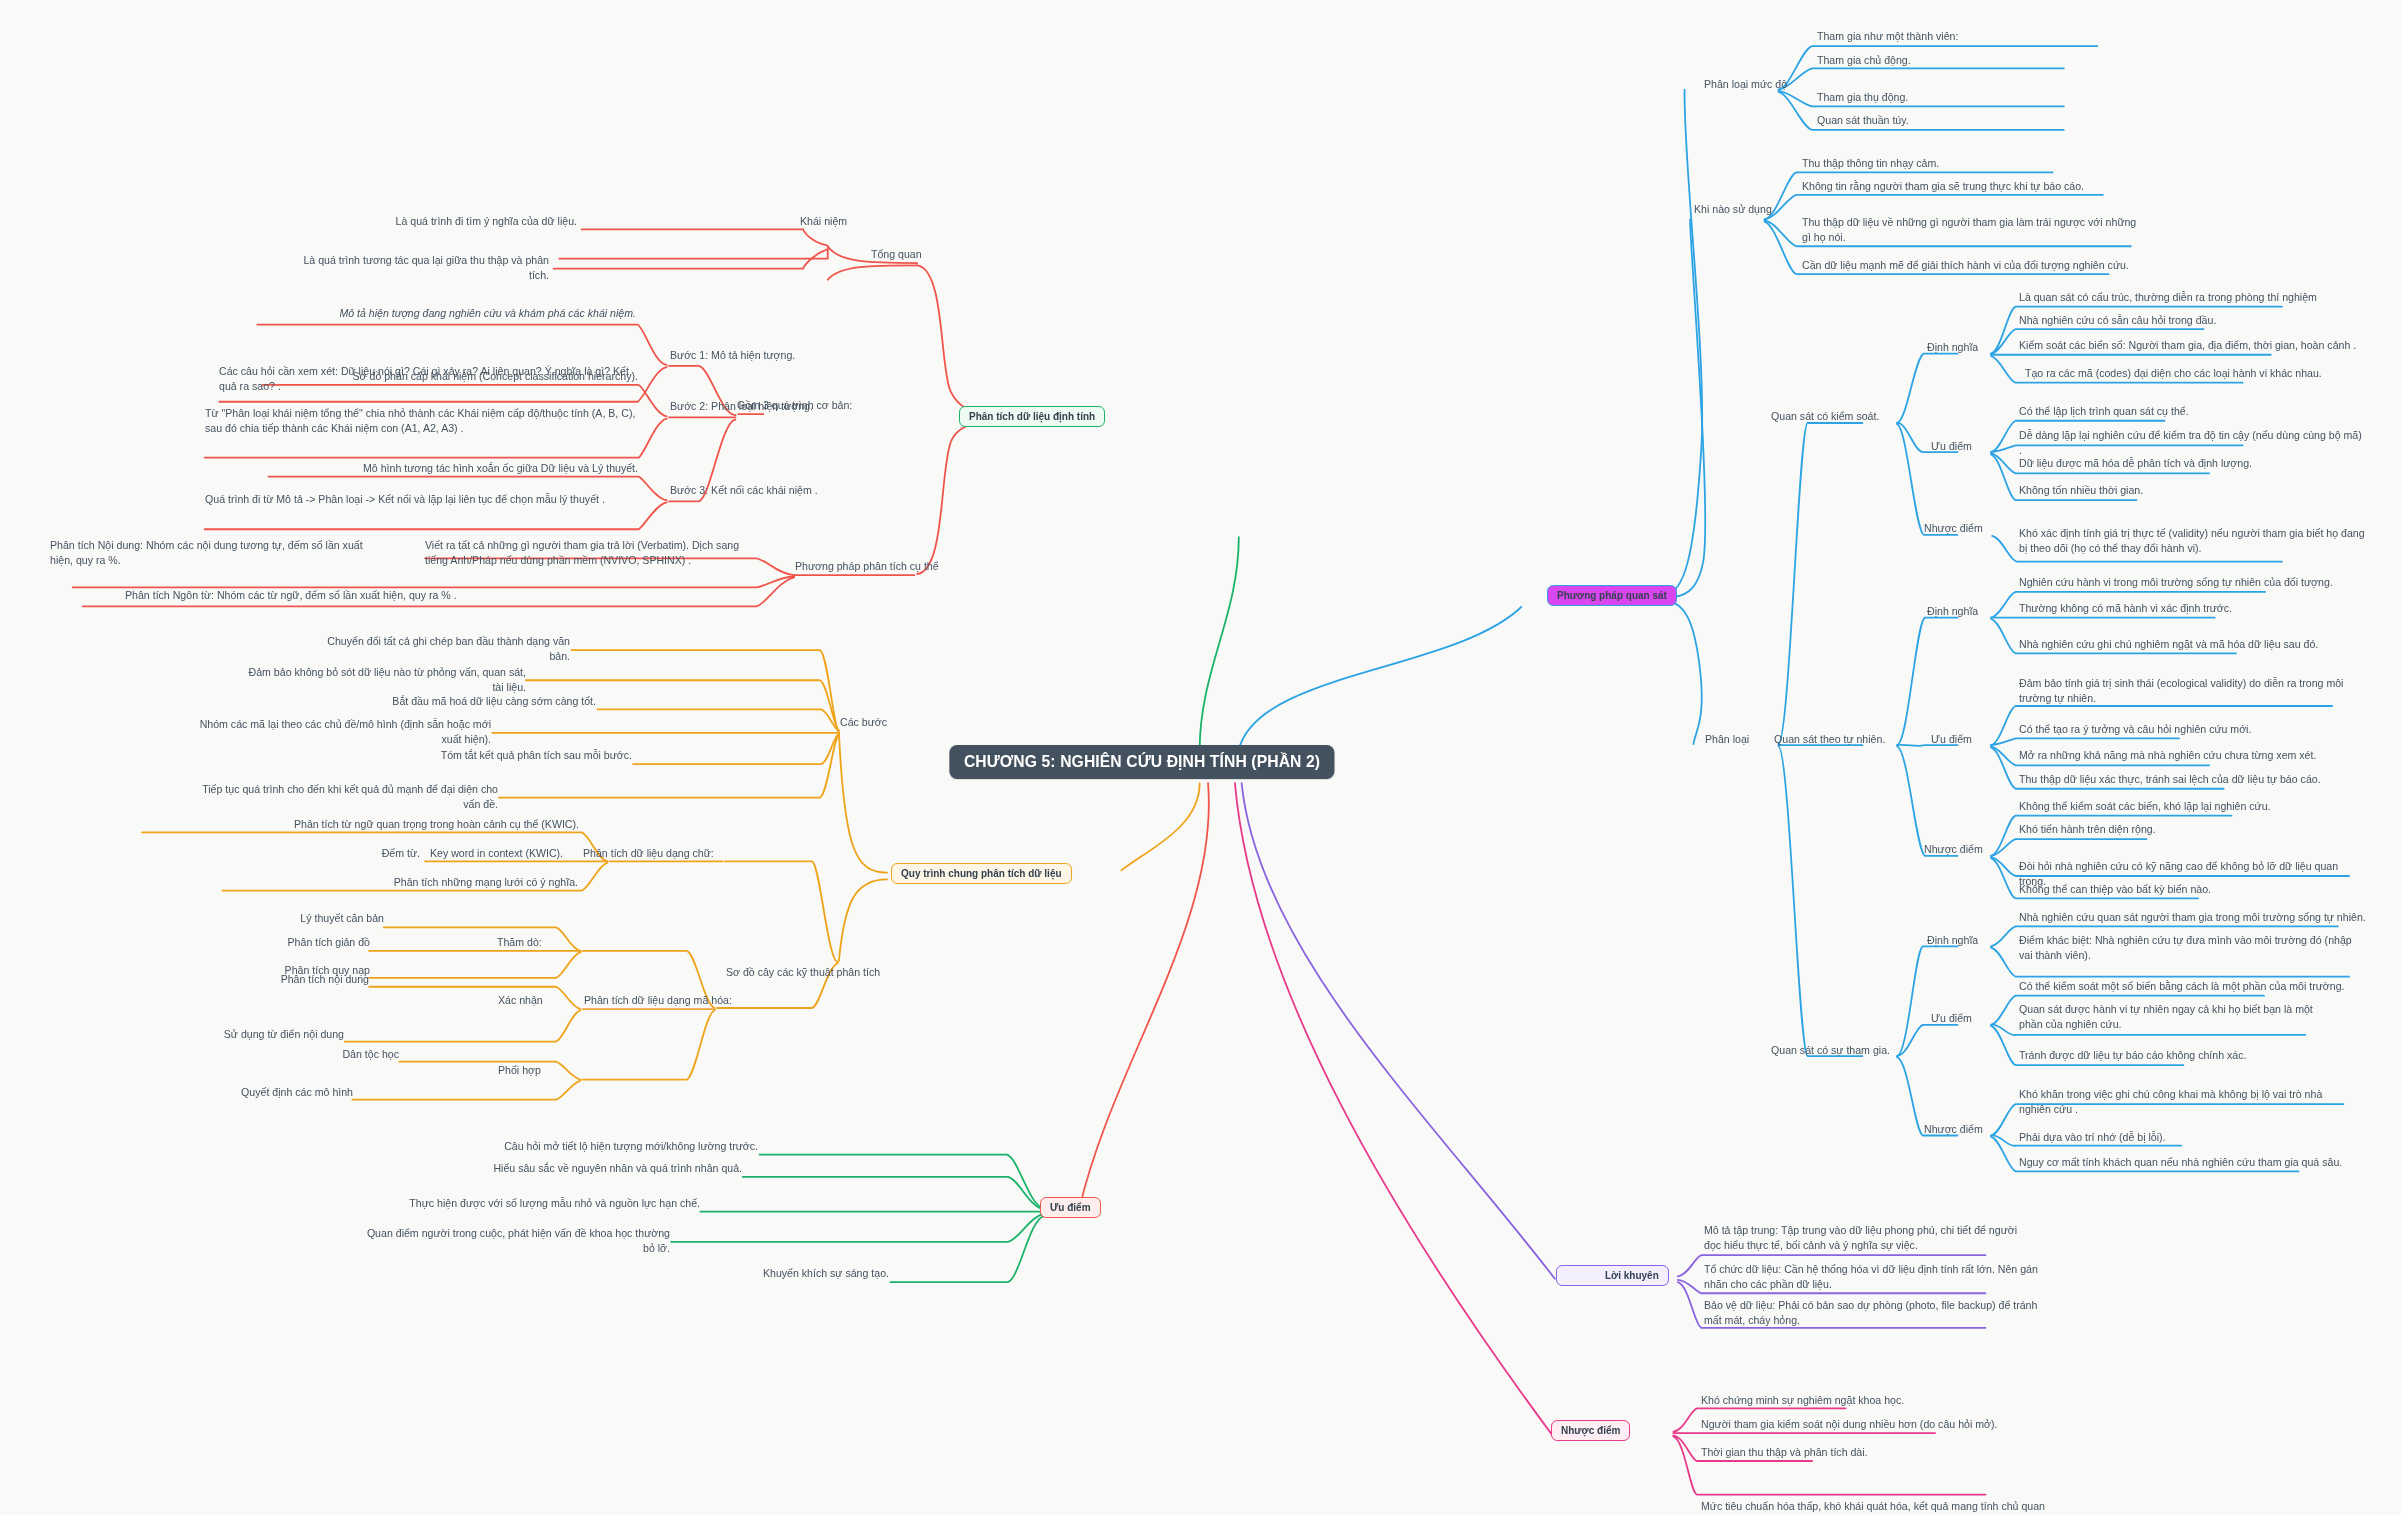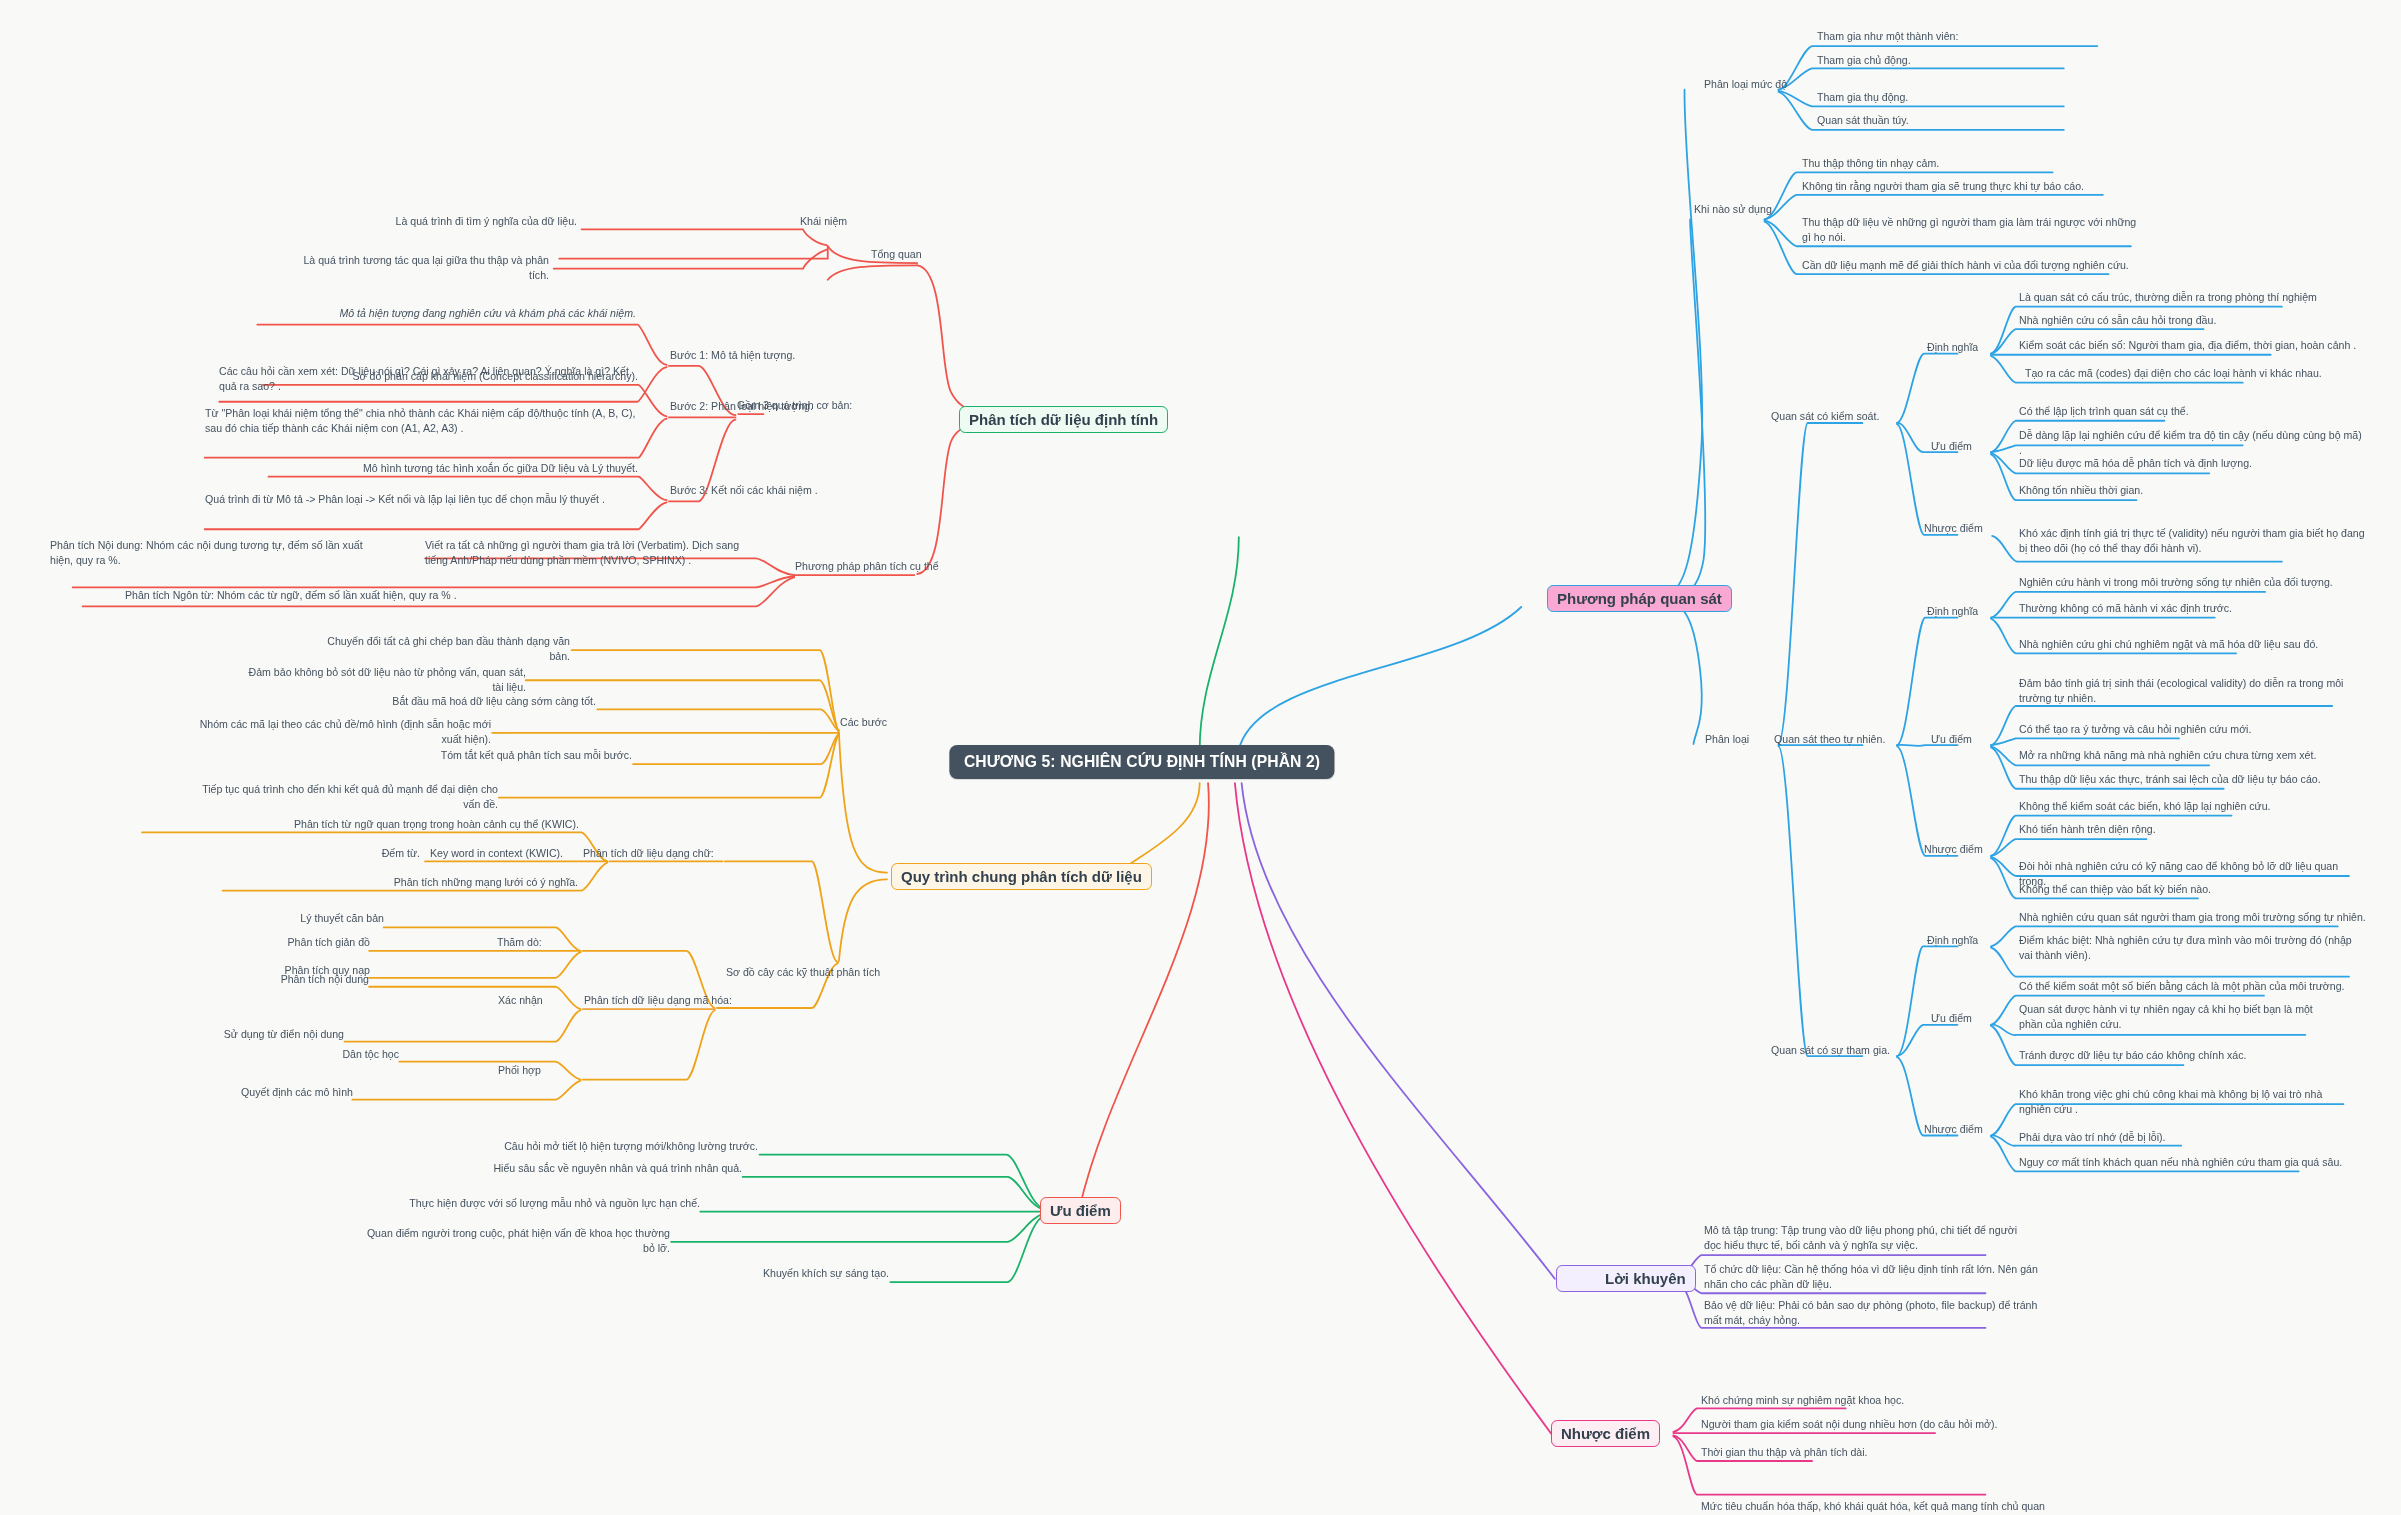--- a/index.html
+++ b/index.html
@@ -31,29 +31,29 @@
     font-weight:bold;
     letter-spacing:0.1px;
     white-space:nowrap;
     box-shadow:0 0.6px 1.1px rgba(0,0,0,.12);
   }
   
   .pill{
     position:absolute;
     border-radius:6.2px;
     padding:3.9px 9px;
-    font-size:15px;
+    font-size:10px;
     font-weight:bold;
     white-space:nowrap;
     border:1.1px solid;
   }
   .pill.green{background:#edfbf3;border-color:#18b368;color:#33414e;}
   .pill.orange{background:#fdf6e7;border-color:#efa318;color:#33414e;}
   .pill.red{background:#fdeeed;border-color:#f0544a;color:#33414e;}
-  .pill.blue{background:#f9a8d4;border-color:#2ca3e4;color:#33414e;}
+  .pill.blue{background:#d946ef;border-color:#2ca3e4;color:#33414e;}
   .pill.purple{background:#f3efff;border-color:#8a63e0;color:#33414e;}
   .pill.pink{background:#fdeef4;border-color:#e8388a;color:#33414e;}
   
   .lbl.r{text-align:right;}
   .lbl.l{text-align:left;}
 </style>
 </head>
 <body>
 
 <svg id="wires" viewBox="0 0 4293 2710" xmlns="http://www.w3.org/2000/svg">

